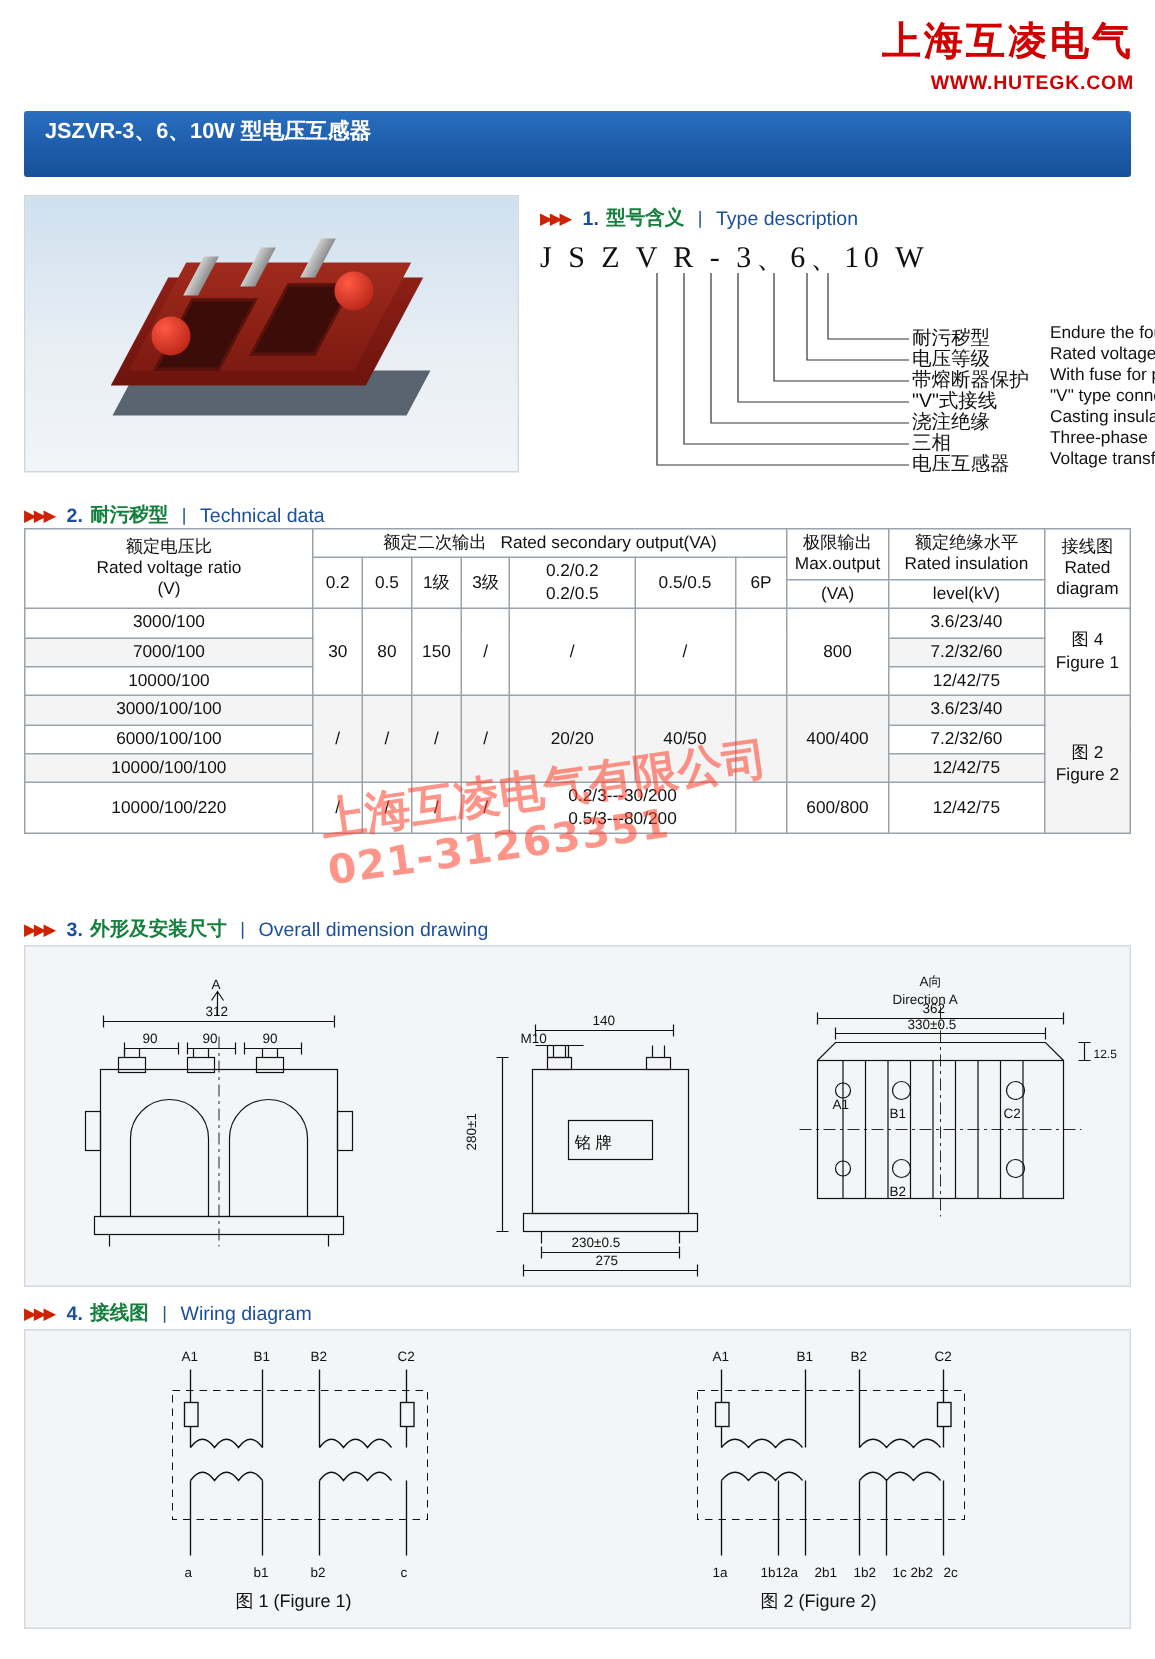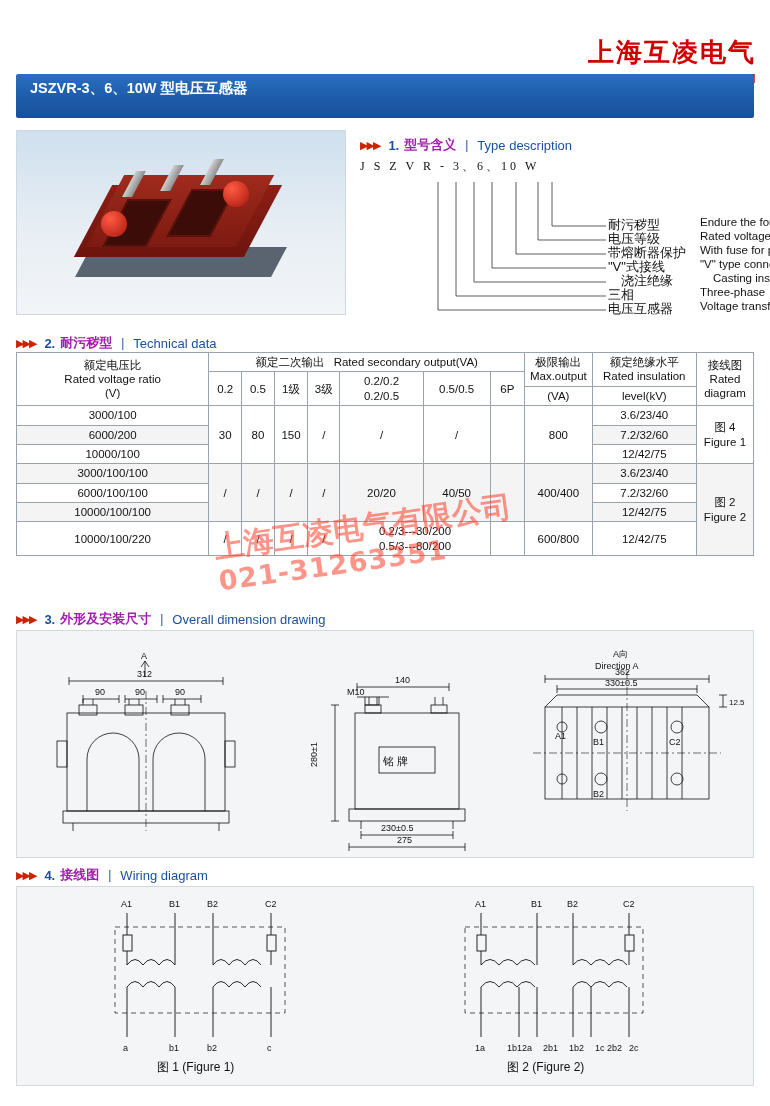--- a/index.html
+++ b/index.html
@@ -17,21 +17,20 @@
 
   
   .brand {
     position: absolute; right: 14px; top: 14px;
     text-align: right;
   }
   .brand-cn {
     color: #d00000; font-size: 26px; font-weight: bold;
     letter-spacing: 2px; line-height: 1.1;
     font-family: "DejaVu Sans", sans-serif;
-    margin-top: 24px;
   }
   .brand-url {
     color: #d00000; font-size: 13px; font-weight: bold;
     letter-spacing: 0.5px; margin-top: 4px;
   }
 
   
   .titlebar {
     position: absolute; left: 16px; top: 74px;
     width: 738px; height: 44px;
@@ -44,21 +43,21 @@
   .titlebar .t2 { font-size: 13.5px; line-height: 19px; font-weight: normal; }
 
   
   .sec {
     position: absolute;
     display: flex; align-items: center; gap: 5px;
     white-space: nowrap;
   }
   .arrows { color:#cc2200; font-size: 11px; letter-spacing:-2px; margin-right:4px; }
   .sec .num { color: #1b4f9c; font-weight: bold; font-size: 13px; }
-  .sec .cn  { color: #a21caf; font-weight: bold; font-size: 13px; }
+  .sec .cn  { color: #15803d; font-weight: bold; font-size: 13px; }
   .sec .bar { color: #1b4f9c; margin: 0 4px; }
   .sec .en  { color: #1b4f9c; font-size: 13px; }
 
   
   .photo {
     position: absolute; left: 16px; top: 130px;
     width: 330px; height: 185px;
     background: linear-gradient(to bottom, #cfe0ef 0%, #e8eef4 55%, #f2f5f8 100%);
     border: 1px solid #cfd8e0;
     overflow: hidden;
@@ -88,21 +87,21 @@
   }
   .ppost {
     position:absolute; width:10px; height:26px;
     background: linear-gradient(to right,#cfcfcf,#8d8d8d);
   }
 
   
   .typewrap { position:absolute; left: 360px; top: 158px; width: 400px; height: 170px; }
   .typecode {
     position:absolute; left: 0; top: 0;
-    font-size: 12px; letter-spacing: 3px; color:#111;
+    font-size: 20px; letter-spacing: 3px; color:#111;
     font-family: "Liberation Serif", serif;
   }
   .typelines { position:absolute; left:0; top:20px; width: 400px; height: 150px; }
   .trow { position:absolute; display:flex; gap:6px; white-space:nowrap; }
   .trow .cn { font-size: 13px; color:#111; }
   .trow .en { font-size: 11.5px; color:#111; }
 
   
   .tbl {
     position:absolute; left: 16px; top: 352px;
@@ -211,21 +210,21 @@
         <span class="en" style="position:absolute; left:92px;">Rated voltage (kV)</span>
       </div>
       <div class="trow" style="left:248px; top:66px;">
         <span class="cn">带熔断器保护</span>
         <span class="en" style="position:absolute; left:92px;">With fuse for protection</span>
       </div>
       <div class="trow" style="left:248px; top:80px;">
         <span class="cn">"V"式接线</span>
         <span class="en" style="position:absolute; left:92px;">"V" type connection</span>
       </div>
-      <div class="trow" style="left:261px; top:94px;">
+      <div class="trow" style="left:248px; top:94px;">
         <span class="cn">浇注绝缘</span>
         <span class="en" style="position:absolute; left:92px;">Casting insulation</span>
       </div>
       <div class="trow" style="left:248px; top:108px;">
         <span class="cn">三相</span>
         <span class="en" style="position:absolute; left:92px;">Three-phase</span>
       </div>
       <div class="trow" style="left:248px; top:122px;">
         <span class="cn">电压互感器</span>
         <span class="en" style="position:absolute; left:92px;">Voltage transformer</span>
@@ -294,21 +293,21 @@
       <td rowspan="3">/</td>
       <td rowspan="3"></td>
       <td rowspan="3">800</td>
       <td>3.6/23/40</td>
       <td rowspan="3">
         <div>图 4</div>
         <div>Figure 1</div>
       </td>
     </tr>
     <tr class="rowalt">
-      <td>6000/200</td>
+      <td>7000/100</td>
       <td>7.2/32/60</td>
     </tr>
     <tr>
       <td>10000/100</td>
       <td>12/42/75</td>
     </tr>
 
     <tr class="rowalt">
       <td>3000/100/100</td>
       <td rowspan="3">/</td>

